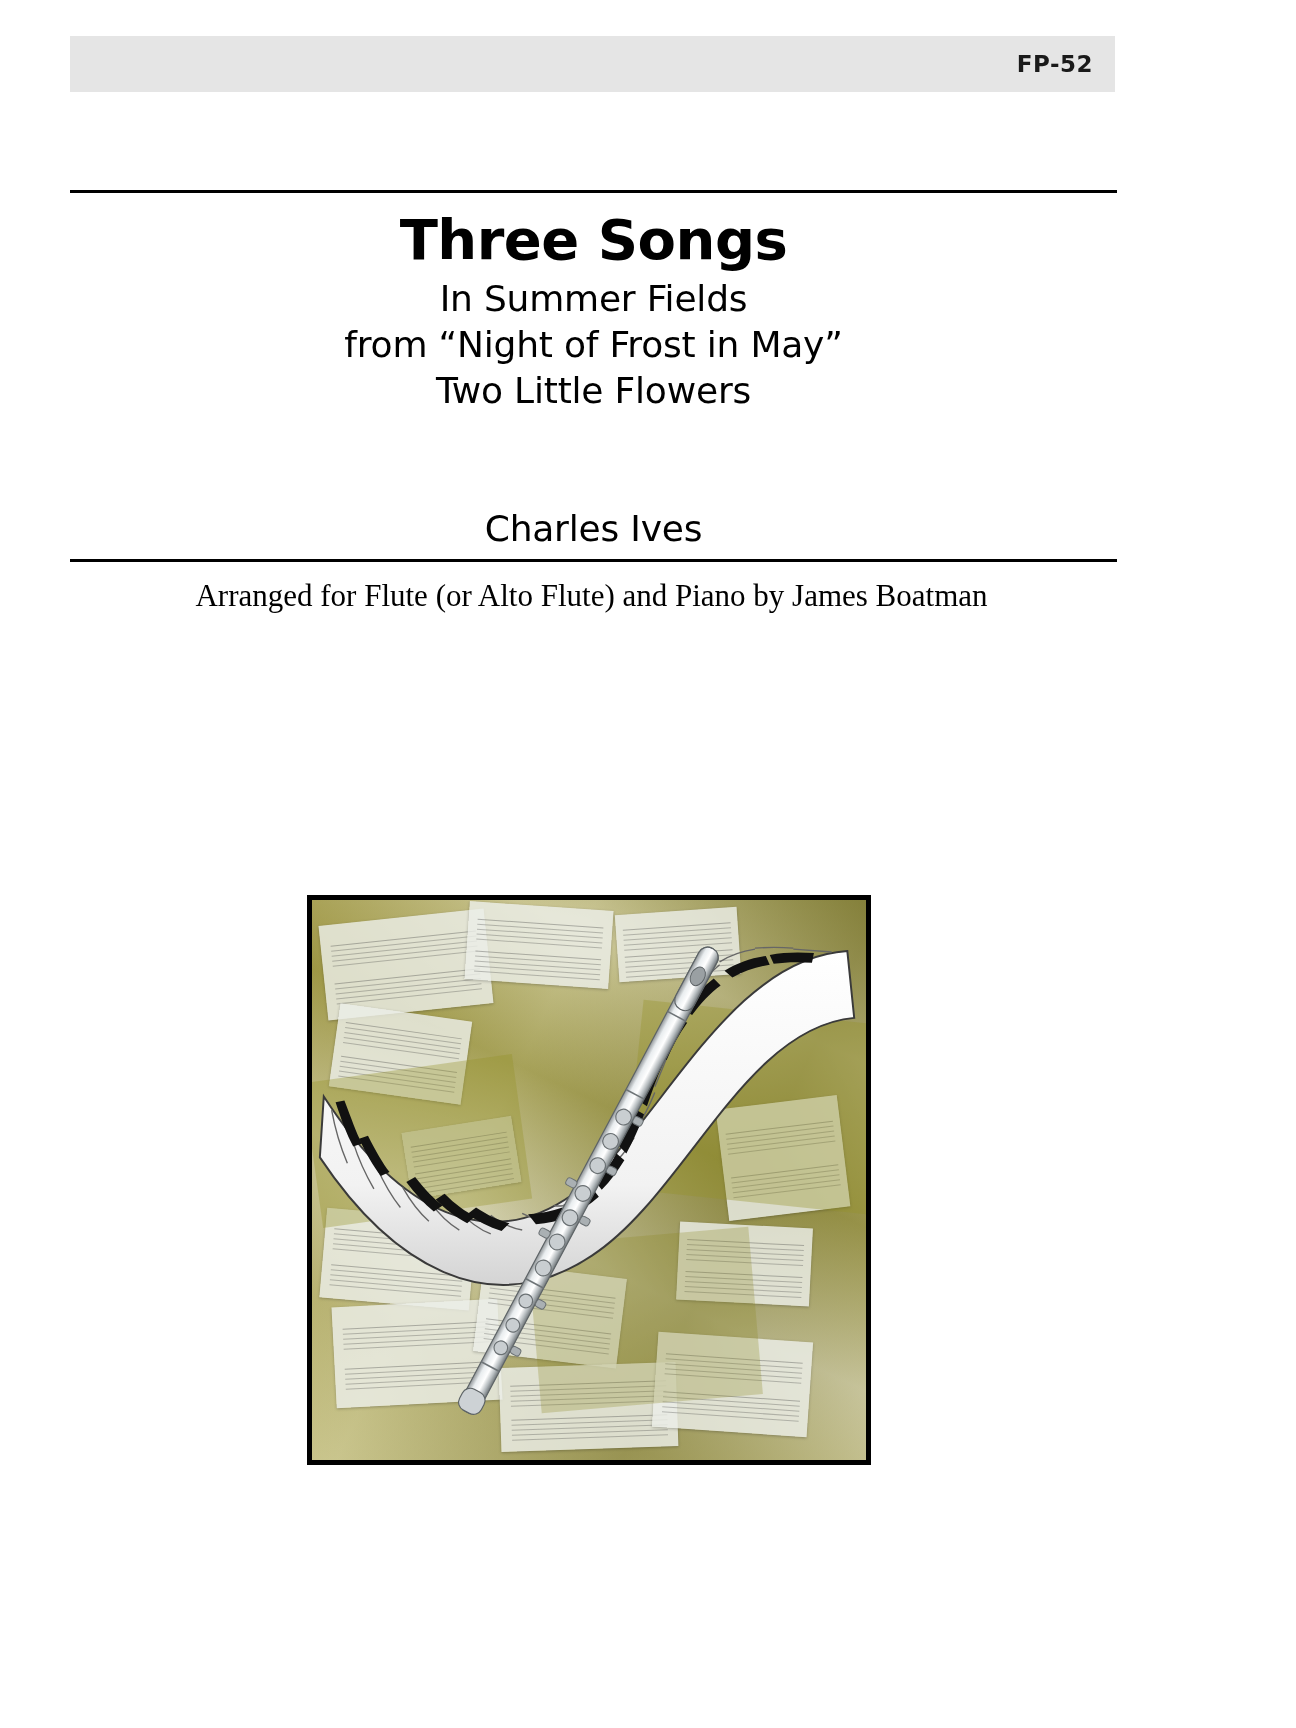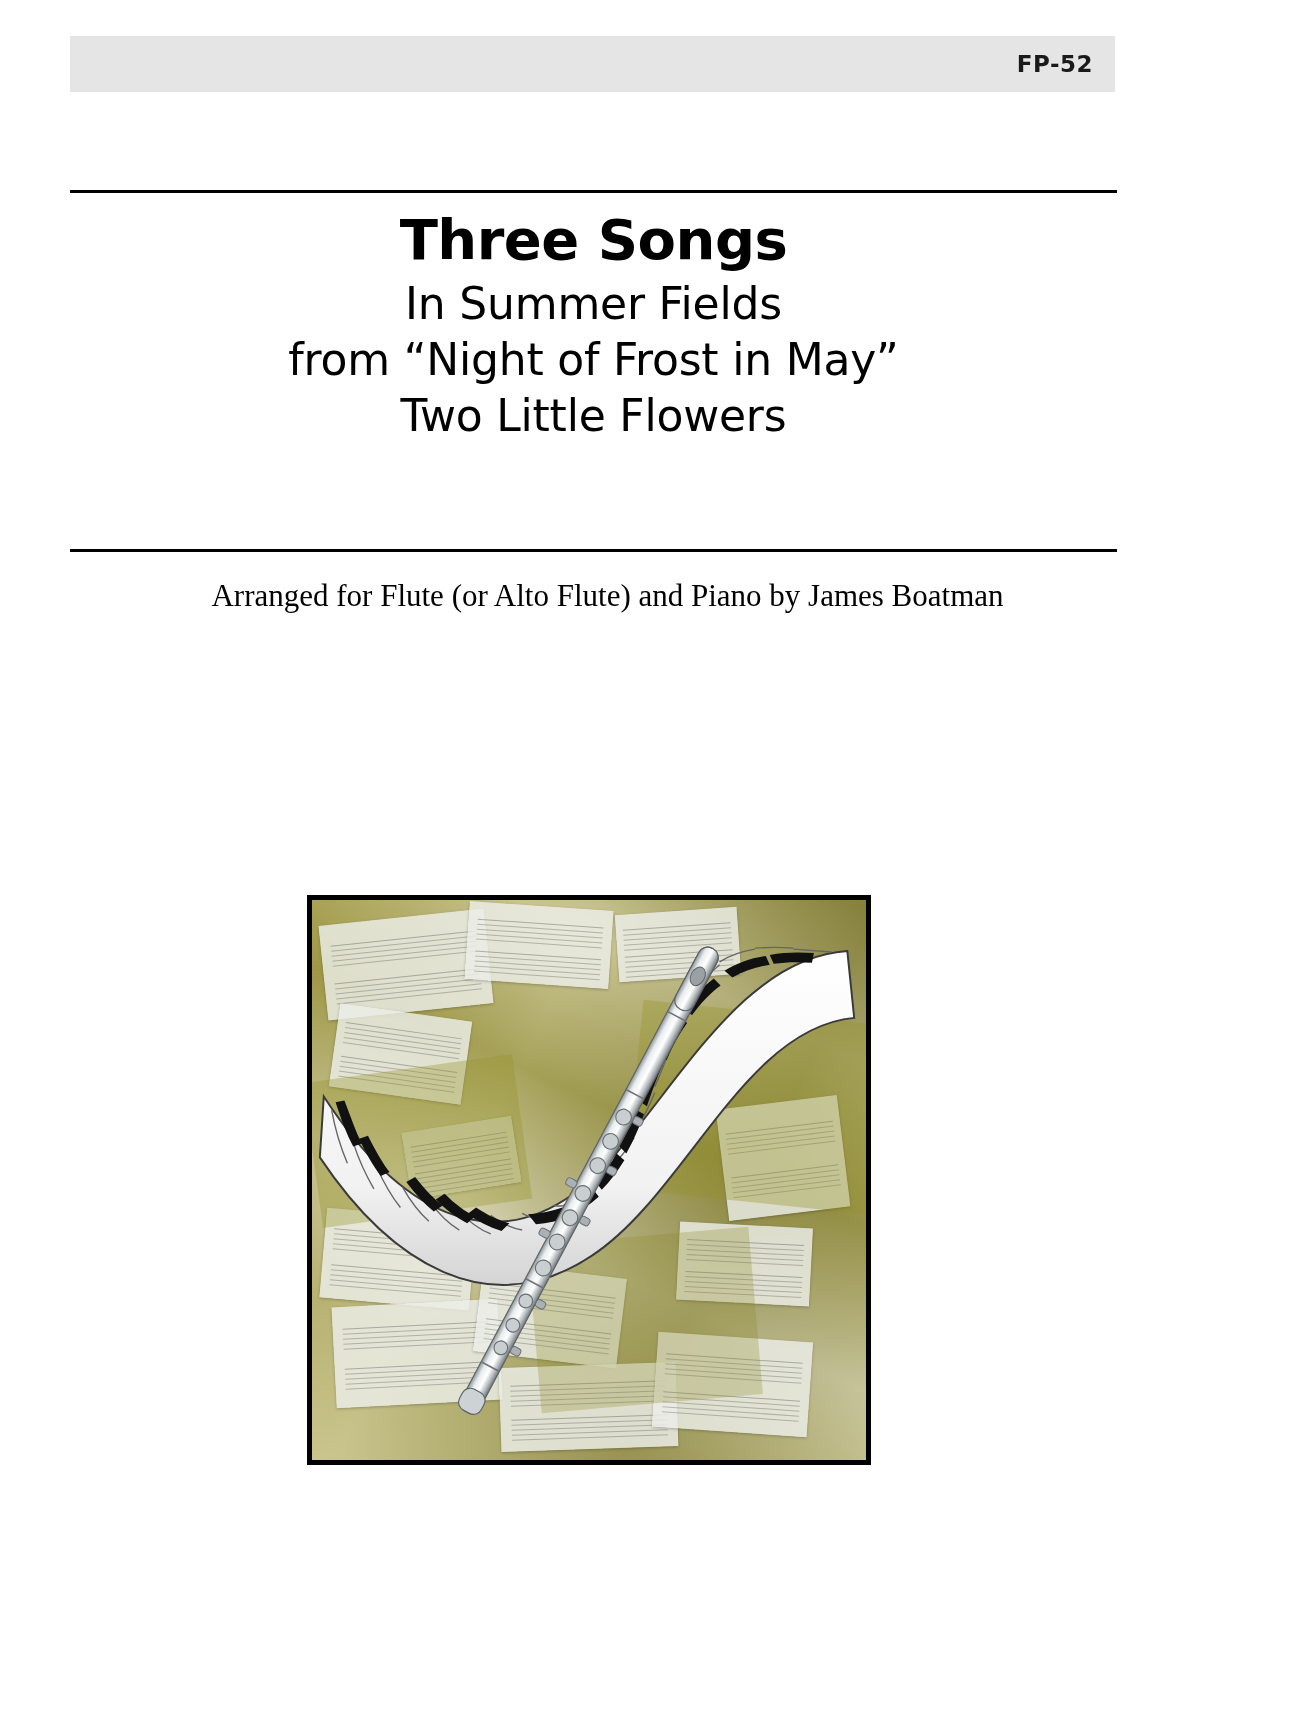--- a/index.html
+++ b/index.html
@@ -53,21 +53,21 @@
     font-family: "DejaVu Sans", sans-serif;
     font-size: 56px;
     font-weight: bold;
     color: #000;
     line-height: 1.12;
     letter-spacing: -0.5px;
     margin: 0 0 4px 0;
   }
   .subtitle-line {
     font-family: "DejaVu Sans", sans-serif;
-    font-size: 44px;
+    font-size: 36px;
     font-weight: 500;
     color: #000;
     line-height: 1.28;
     margin: 0;
     letter-spacing: -0.2px;
   }
   .composer-spacer {
     height: 94px;
   }
   .composer {
@@ -75,21 +75,21 @@
     font-size: 36px;
     font-weight: 500;
     color: #000;
     margin: 0;
     letter-spacing: -0.2px;
   }
 
   
   .arranger {
     position: absolute;
-    left: 84px;
+    left: 68px;
     top: 578px;
     width: 1047px;
     text-align: center;
     font-family: "Liberation Serif", serif;
     font-size: 31px;
     color: #000;
   }
 
   
   .artwork {
@@ -142,20 +142,21 @@
 <div class="catalog-bar">
   <span class="catalog-number">FP-52</span>
 </div>
 
 <div class="title-block">
   <div class="main-title">Three Songs</div>
   <div class="subtitle-line">In Summer Fields</div>
   <div class="subtitle-line">from “Night of Frost in May”</div>
   <div class="subtitle-line">Two Little Flowers</div>
   <div class="composer-spacer"></div>
+  <div class="composer">Charles Ives</div>
 </div>
 
 <div class="arranger">Arranged for Flute (or Alto Flute) and Piano by James Boatman</div>
 
 <div class="artwork">
 
   <div class="paper-scraps">
     <div class="scrap" style="left:2%;  top:3%;  width:30%; height:17%; transform:rotate(-6deg);"></div>
     <div class="scrap" style="left:28%; top:1%;  width:26%; height:14%; transform:rotate(4deg);"></div>
     <div class="scrap" style="left:4%;  top:20%; width:24%; height:15%; transform:rotate(8deg);"></div>

